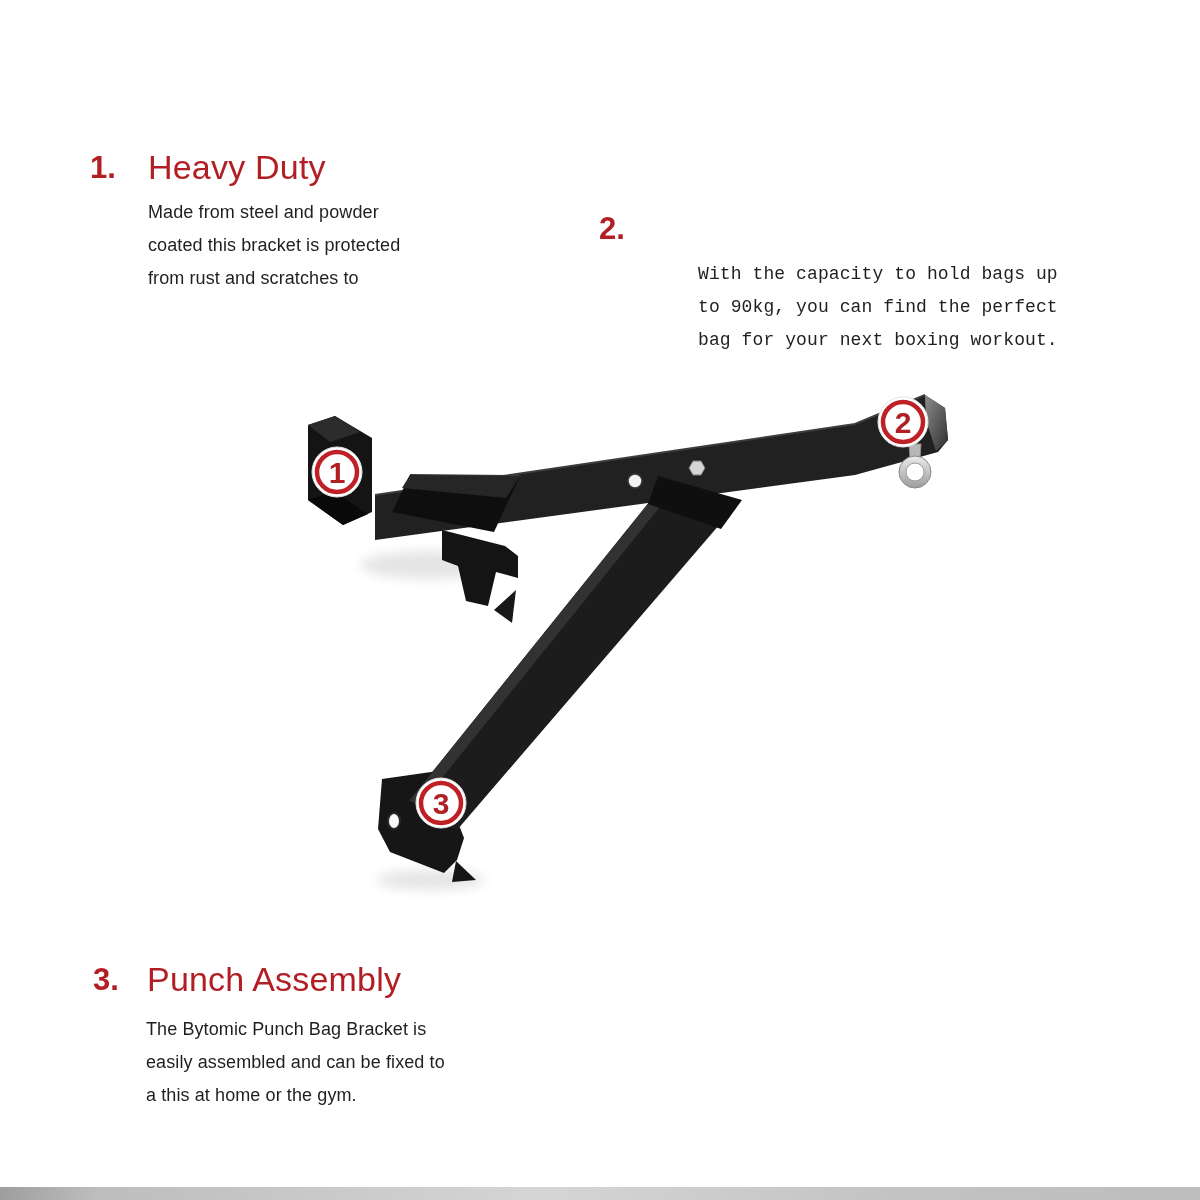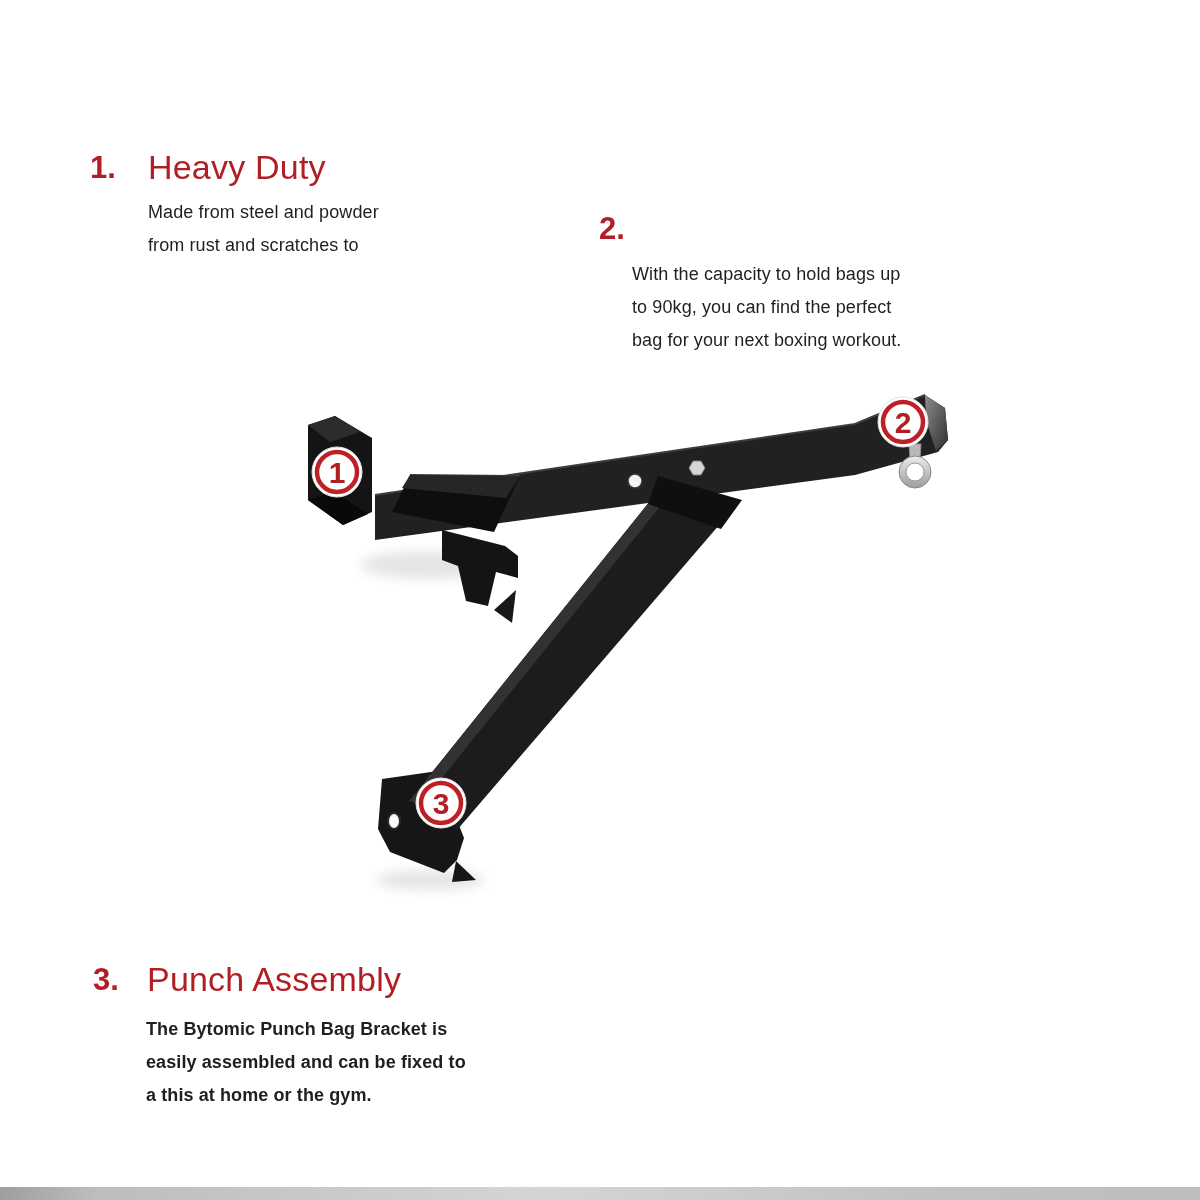--- a/index.html
+++ b/index.html
@@ -20,45 +20,46 @@
     font-size:18px;line-height:33px;color:var(--body-text,#1f1f1f);
     white-space:nowrap;letter-spacing:.1px;
   }
   
   .s1-num{left:90px;top:152px;}
   .s1-title{left:148px;top:150px;}
   .s1-body{left:148px;top:196px;}
   
   .s2-num{left:599px;top:213px;}
   .s2-title{left:672px;top:211px;}
-  .s2-body{left:632px;top:258px;}
+  .s2-body{left:698px;top:258px;font-family:Liberation Mono, monospace;}
   
   .s3-num{left:93px;top:964px;}
   .s3-title{left:147px;top:962px;}
-  .s3-body{left:146px;top:1013px;font-weight:bold;}
+  .s3-body{left:146px;top:1013px;}
 
   .product-svg{position:absolute;left:280px;top:380px;width:700px;height:520px;}
   svg text.badge-num{
     font-family:"Liberation Sans",sans-serif;font-weight:bold;font-size:30px;
     text-anchor:middle;
   }
   .bottom-strip{
     position:absolute;left:0;bottom:0;width:1200px;height:13px;
     background:linear-gradient(90deg,#9e9e9e 0%,#bdbdbd 8%,#d5d5d5 45%,#c3c3c3 75%,#bdbdbd 100%);
   }
 </style>
 </head>
 <body>
 
 <div class="page">
 
   <div class="feature-number s1-num">1.</div>
   <div class="feature-title s1-title">Heavy Duty</div>
   <div class="feature-body s1-body">
     <div class="body-line">Made from steel and powder</div>
+    <div class="body-line">coated this bracket is protected</div>
     <div class="body-line">from rust and scratches to</div>
   </div>
 
   <div class="feature-number s2-num">2.</div>
   <div class="feature-body s2-body">
     <div class="body-line">With the capacity to hold bags up</div>
     <div class="body-line">to 90kg, you can find the perfect</div>
     <div class="body-line">bag for your next boxing workout.</div>
   </div>
 

